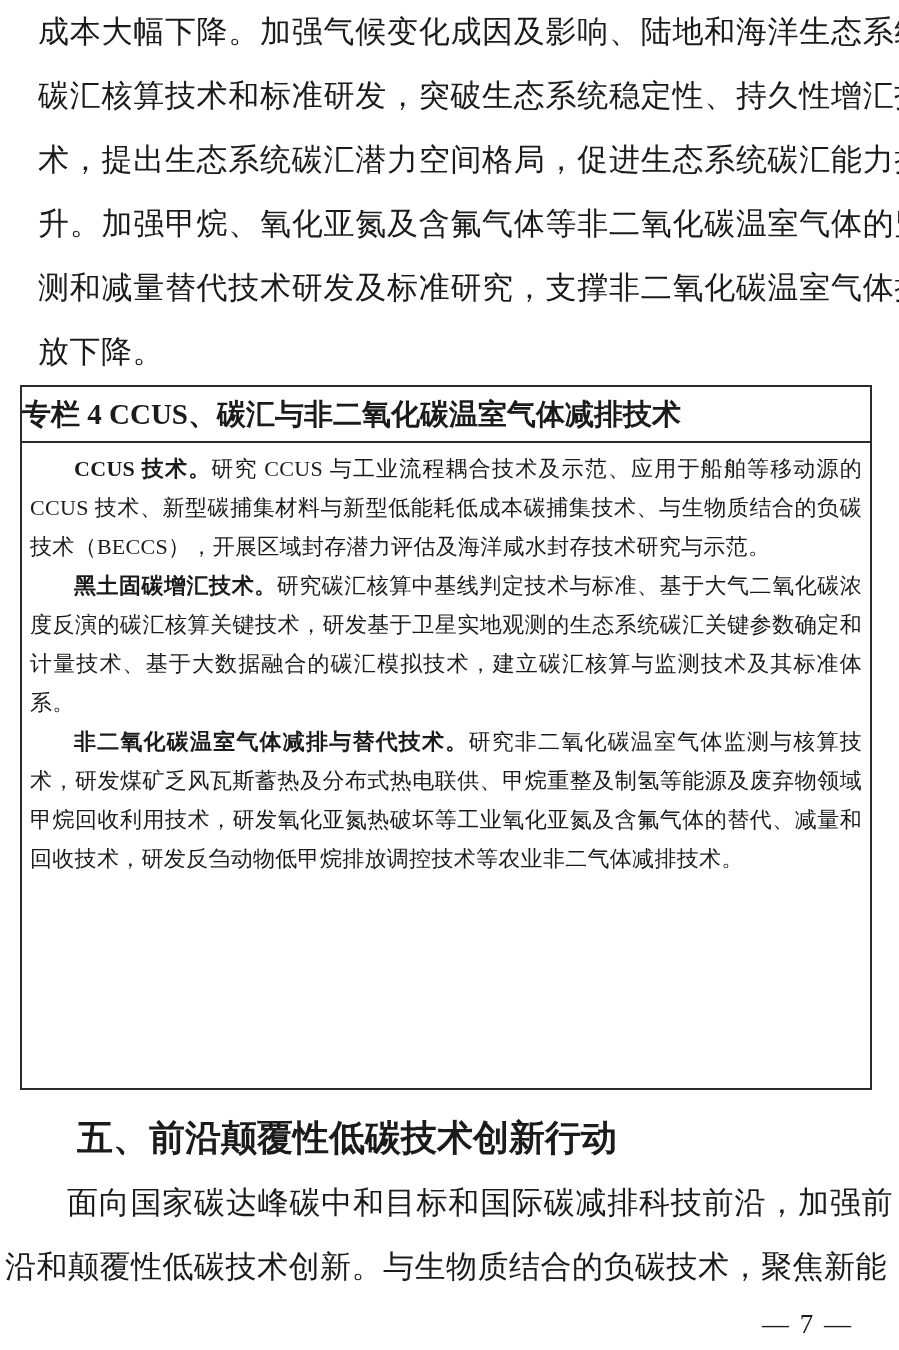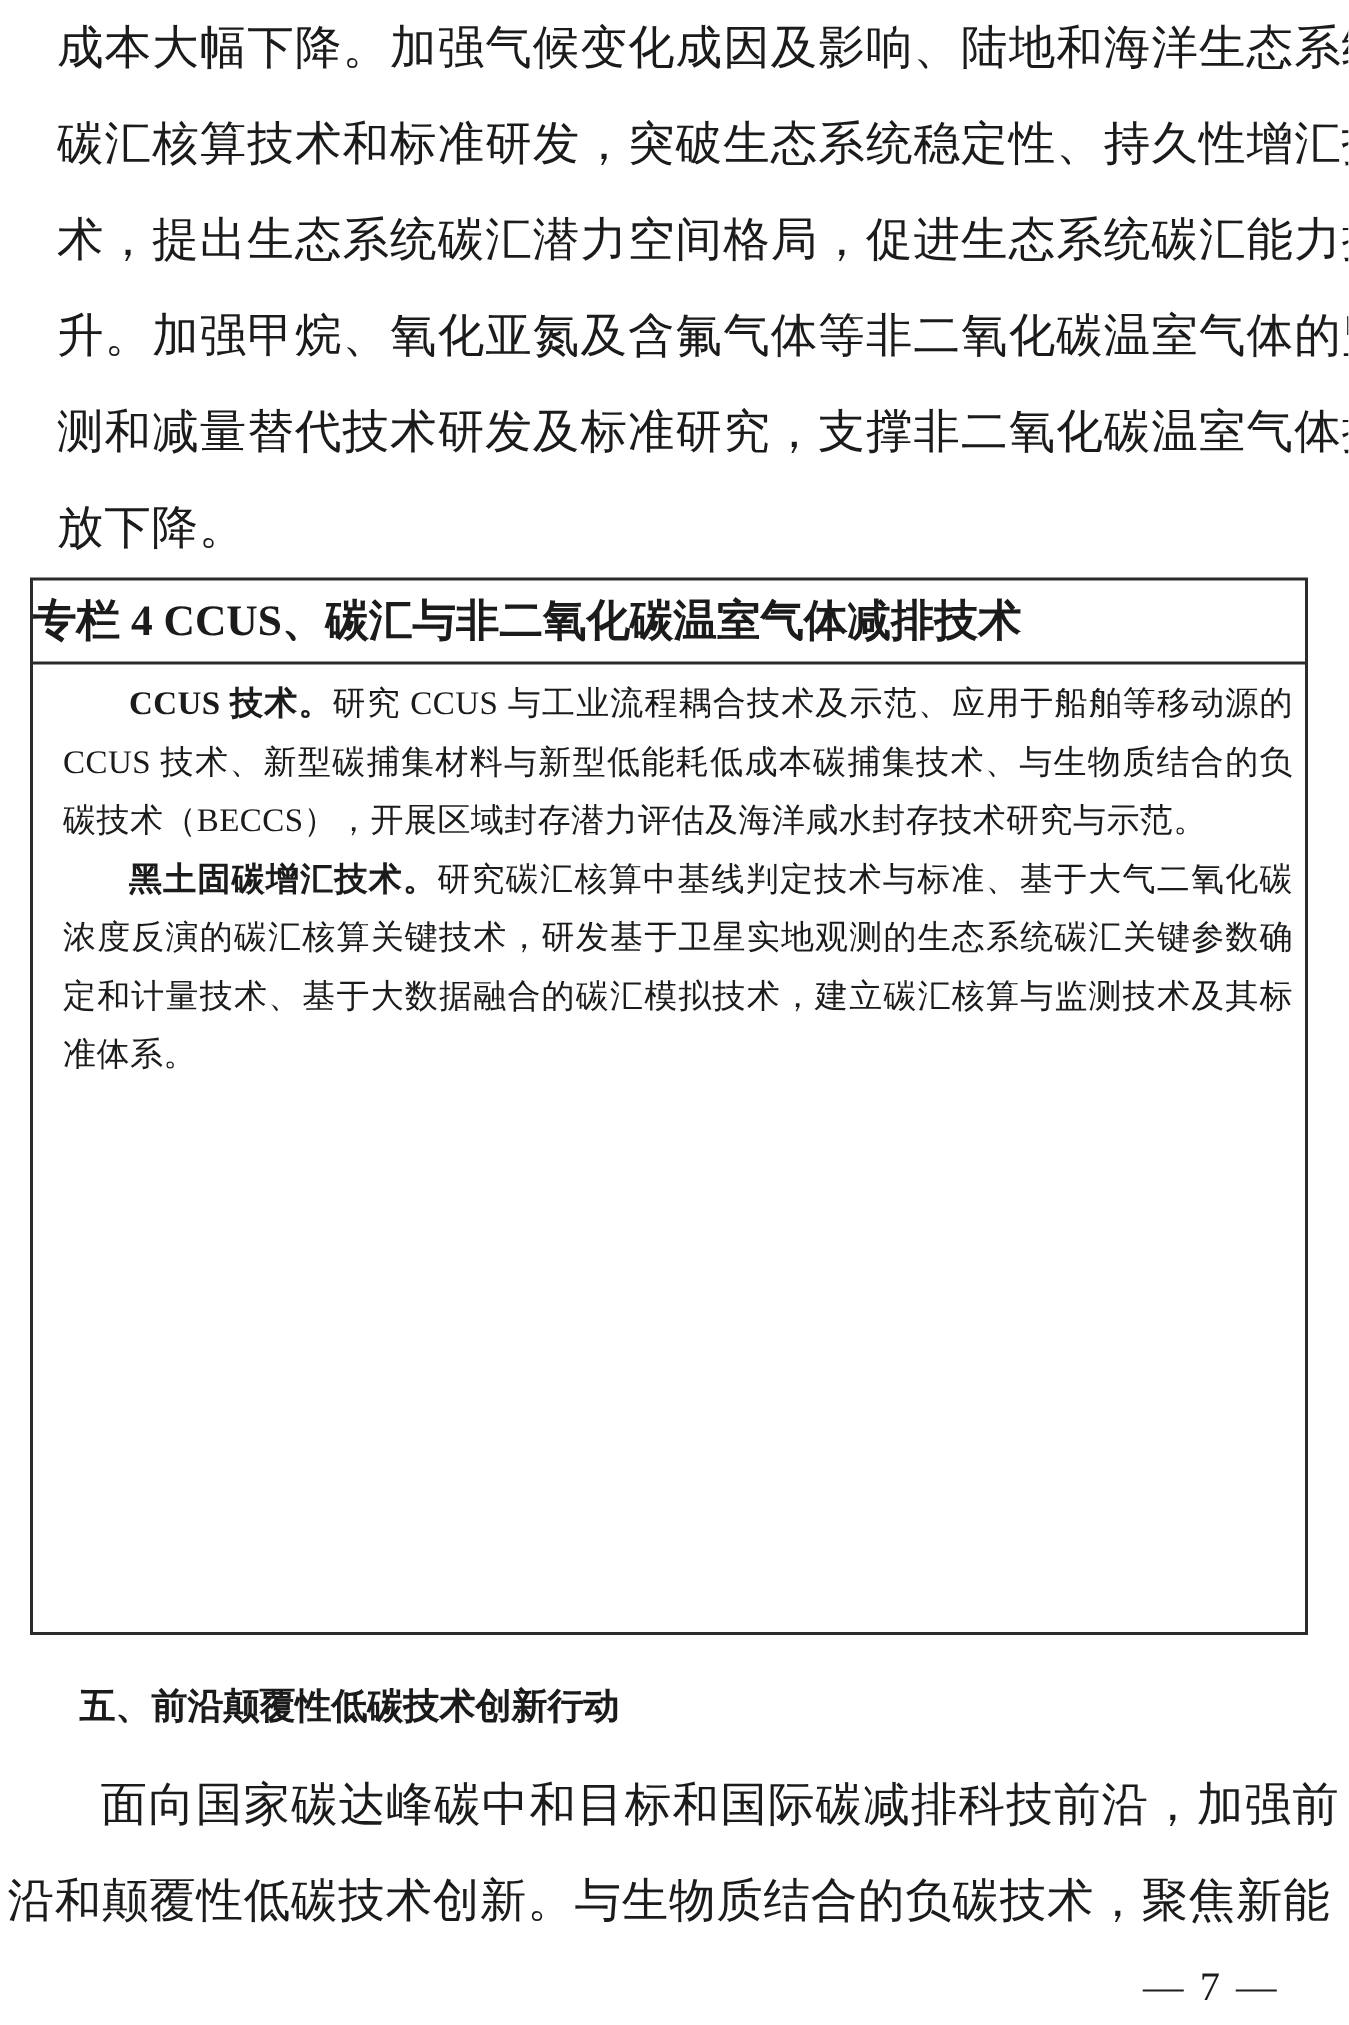--- a/index.html
+++ b/index.html
@@ -43,41 +43,41 @@
     height: 54px;
     line-height: 54px;
     border-bottom: 2px solid #2b2b2b;
     text-align: left;
     font-weight: bold;
     font-size: 29px;
     white-space: nowrap;
     overflow: hidden;
   }
   .callout-content {
-    padding: 6px 8px 0 20px;
+    padding: 6px 8px 0 8px;
   }
   .callout-content p {
     margin: 0;
     font-size: 22px;
     line-height: 39px;
     text-align: justify;
     text-indent: 2em;
     letter-spacing: 0.3px;
   }
   .callout-lead {
     font-weight: bold;
   }
   
   .section-heading {
     position: absolute;
     top: 1118px;
     left: 5px;
     width: 888px;
     margin: 0;
-    font-size: 24px;
+    font-size: 36px;
     font-weight: bold;
     line-height: 40px;
     text-indent: 2em;
   }
   
   .closing {
     position: absolute;
     top: 1171px;
     left: 5px;
     width: 888px;
@@ -107,20 +107,23 @@
 
   <div class="callout-box">
     <div class="callout-title">专栏 4 CCUS、碳汇与非二氧化碳温室气体减排技术</div>
     <div class="callout-content">
       <p>
         <span class="callout-lead">CCUS 技术。</span><span>研究 CCUS 与工业流程耦合技术及示范、应用于船舶等移动源的 CCUS 技术、新型碳捕集材料与新型低能耗低成本碳捕集技术、与生物质结合的负碳技术（BECCS），开展区域封存潜力评估及海洋咸水封存技术研究与示范。</span>
       </p>
       <p>
         <span class="callout-lead">黑土固碳增汇技术。</span><span>研究碳汇核算中基线判定技术与标准、基于大气二氧化碳浓度反演的碳汇核算关键技术，研发基于卫星实地观测的生态系统碳汇关键参数确定和计量技术、基于大数据融合的碳汇模拟技术，建立碳汇核算与监测技术及其标准体系。</span>
       </p>
+      <p>
+        <span class="callout-lead">非二氧化碳温室气体减排与替代技术。</span><span>研究非二氧化碳温室气体监测与核算技术，研发煤矿乏风瓦斯蓄热及分布式热电联供、甲烷重整及制氢等能源及废弃物领域甲烷回收利用技术，研发氧化亚氮热破坏等工业氧化亚氮及含氟气体的替代、减量和回收技术，研发反刍动物低甲烷排放调控技术等农业非二气体减排技术。</span>
+      </p>
     </div>
   </div>
 
   <h2 class="section-heading">五、前沿颠覆性低碳技术创新行动</h2>
 
   <div class="closing">面向国家碳达峰碳中和目标和国际碳减排科技前沿，加强前沿和颠覆性低碳技术创新。与生物质结合的负碳技术，聚焦新能</div>
 
   <div class="page-number">— 7 —</div>
 
 </div>

